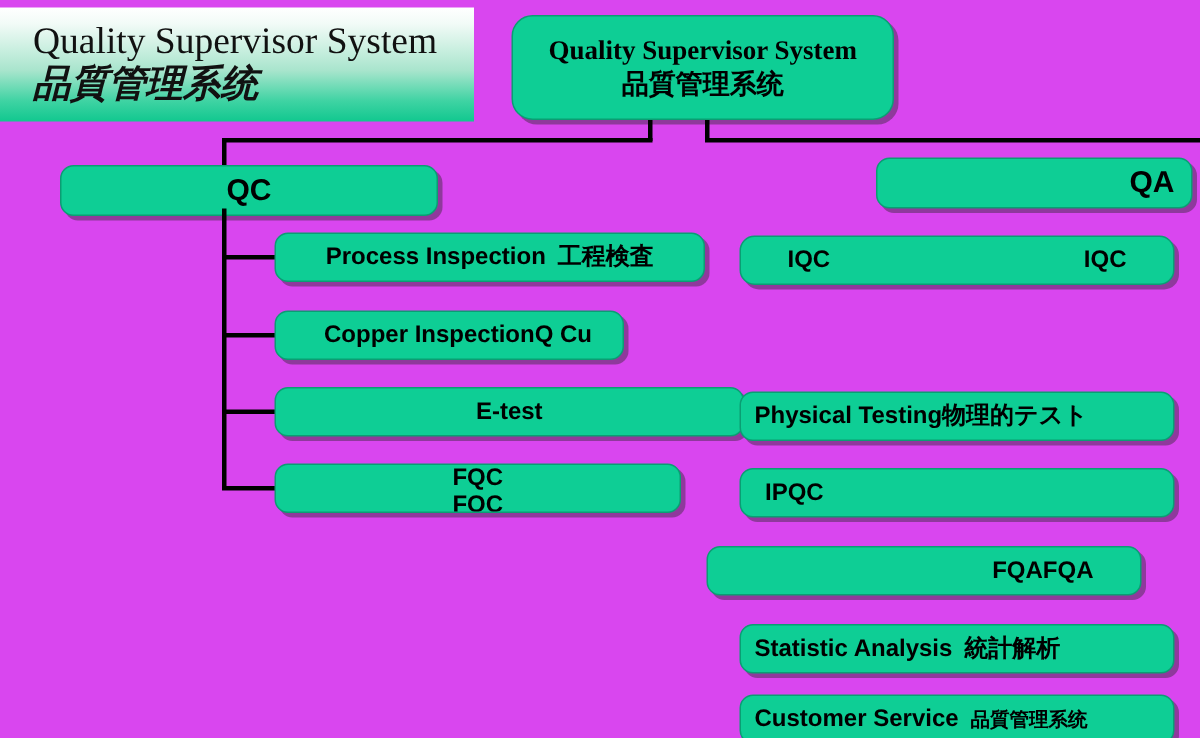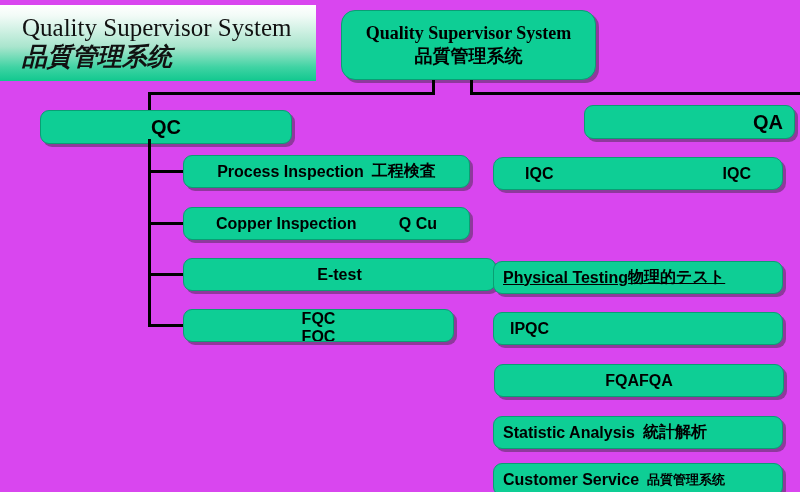--- a/index.html
+++ b/index.html
@@ -148,50 +148,50 @@
   <div class="conn h" style="left:148px; top:222px; width:37px;"></div>
   <div class="conn h" style="left:148px; top:273px; width:37px;"></div>
   <div class="conn h" style="left:148px; top:324px; width:37px;"></div>
 
   <div class="node leaf center" style="left:183px; top:155px; width:287px; height:33px;">
     <span class="lbl-en">Process Inspection</span>
     <span class="gap-sm"></span>
     <span class="lbl-cn">工程検査</span>
   </div>
 
-  <div class="node leaf" style="left:183px; top:207px; width:287px; height:33px; justify-content:space-between; padding:0 32px;">
+  <div class="node leaf" style="left:183px; top:207px; width:233px; height:33px; justify-content:space-between; padding:0 32px;">
     <span class="lbl-en">Copper Inspection</span>
     <span class="lbl-cn">Q Cu</span>
   </div>
 
   <div class="node leaf center" style="left:183px; top:258px; width:313px; height:33px;">
     <span class="lbl-en">E-test</span>
   </div>
 
   <div class="node leaf" style="left:183px; top:309px; width:271px; height:33px; justify-content:space-between; padding:0 52px;flex-direction:column;">
     <span class="lbl-en">FQC</span>
     <span class="lbl-cn">FQC</span>
   </div>
 
   <div class="node leaf" style="left:493px; top:157px; width:290px; height:33px; justify-content:space-between; padding:0 31px;border-radius:10px;">
     <span class="lbl-en">IQC</span>
     <span class="lbl-cn">IQC</span>
   </div>
 
 
-  <div class="node leaf" style="left:493px; top:261px; width:290px; height:33px; padding:0 9px;text-decoration:underline;">
+  <div class="node leaf" style="left:493px; top:261px; width:290px; height:33px; padding:0 9px;">
     <span class="lbl-en">Physical Testing</span>
     <span class="lbl-cn">物理的テスト</span>
   </div>
 
   <div class="node leaf" style="left:493px; top:312px; width:290px; height:33px; padding:0 16px;">
     <span class="lbl-en">IPQC</span>
   </div>
 
-  <div class="node leaf" style="left:494px; top:364px; width:290px; height:33px; justify-content:center; padding:0 31px;">
+  <div class="node leaf" style="left:471px; top:364px; width:290px; height:33px; justify-content:flex-end; padding:0 31px;">
     <span class="lbl-en">FQA</span>
     <span class="lbl-cn">FQA</span>
   </div>
 
   <div class="node leaf" style="left:493px; top:416px; width:290px; height:33px; padding:0 9px;">
     <span class="lbl-en">Statistic Analysis</span>
     <span class="gap-sm"></span>
     <span class="lbl-cn">統計解析</span>
   </div>
 

